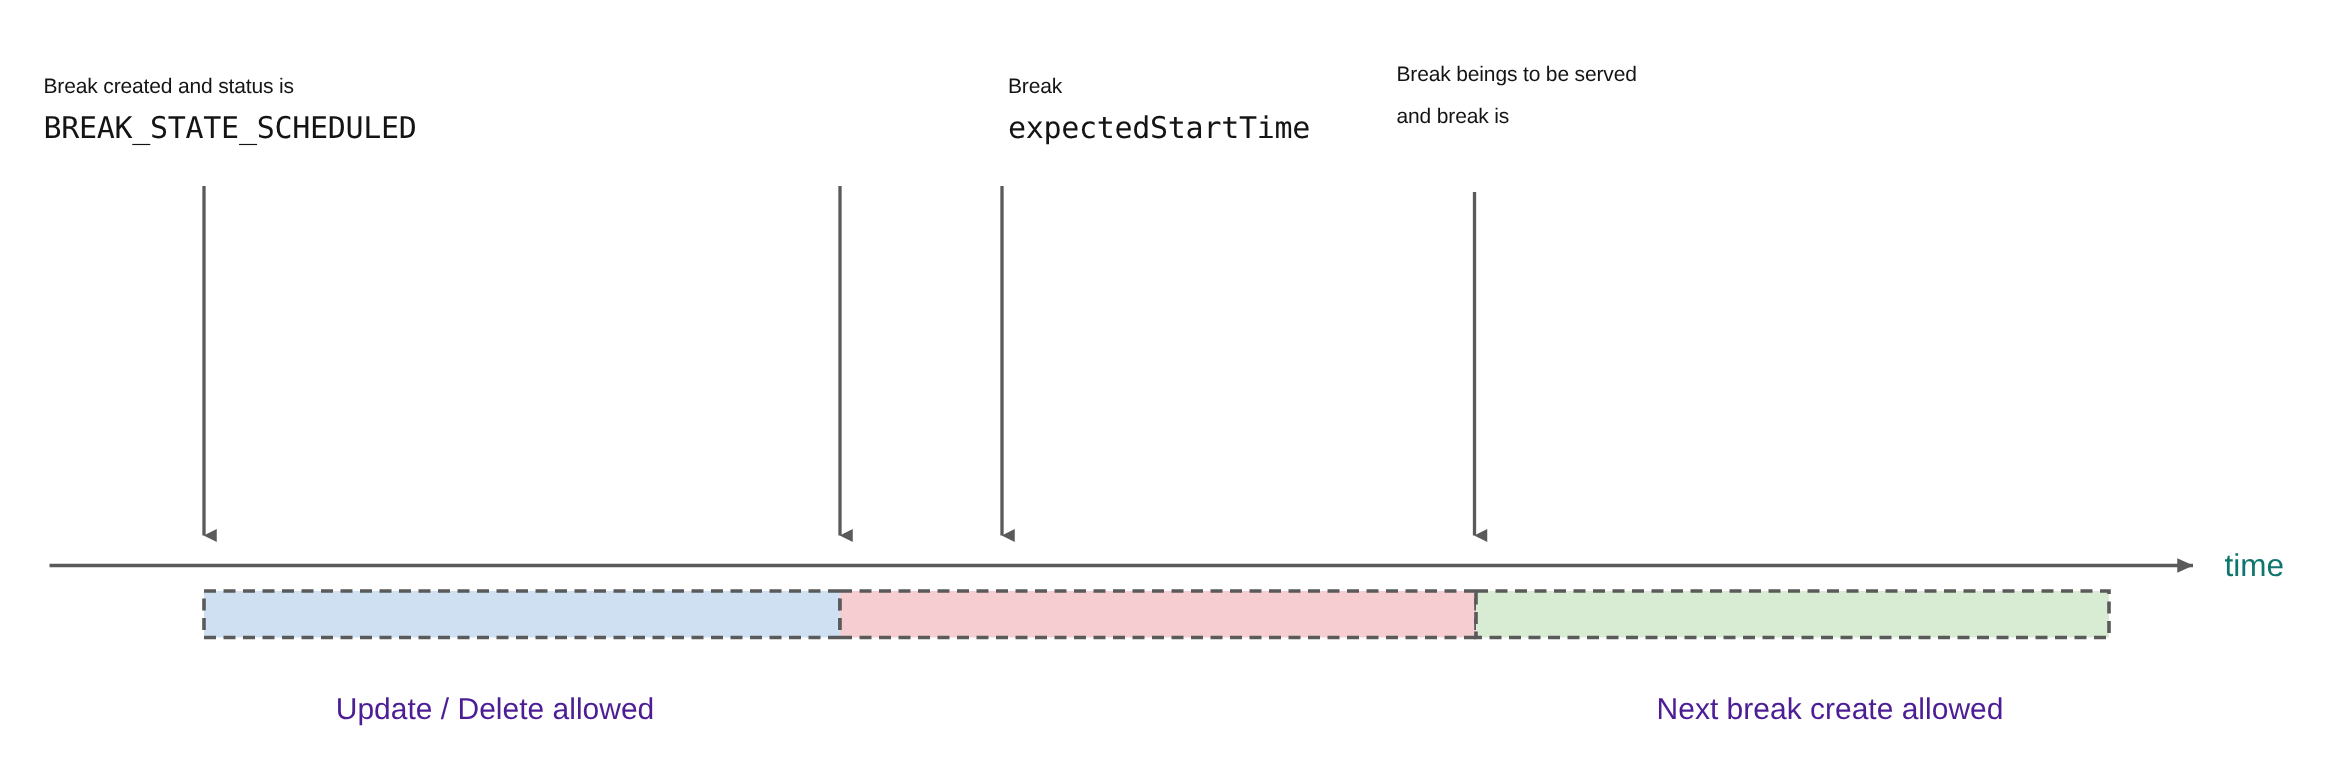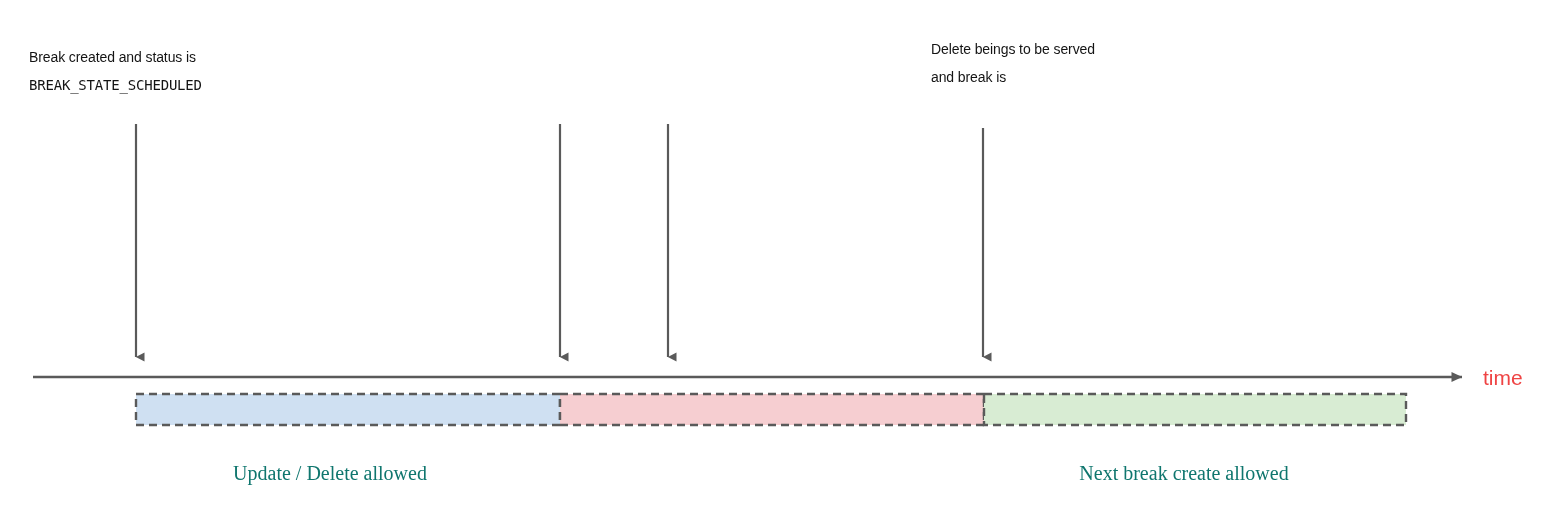--- a/index.html
+++ b/index.html
@@ -30,70 +30,74 @@
   }
   .ann-line {
     display: block;
     font-size: 14px;
     line-height: 28px;
     color: #141414;
     letter-spacing: -0.1px;
   }
   .ann-line.mono {
     font-family: "DejaVu Sans Mono", "Liberation Mono", monospace;
-    font-size: 14px;
+    font-size: 20px;
     letter-spacing: -0.2px;
   }
   .ann-line.sans {
     font-family: "Liberation Sans", sans-serif;
   }
 
   
   #vector {
     position: absolute;
     left: 0; top: 0;
   }
 
   
   .axis-caption {
     position: absolute;
     font-family: "Liberation Sans", sans-serif;
     font-size: 21px;
-    color: #ef4444;
+    color: #0f766e;
     white-space: nowrap;
   }
 
   
   .segment-caption {
     position: absolute;
-    font-family: Liberation Serif, serif;
+    font-family: Liberation Sans, sans-serif;
     font-size: 20px;
     line-height: 26px;
-    color: #0f766e;
+    color: #4c1d95;
     text-align: center;
     white-space: nowrap;
     transform: translateX(-50%);
   }
 </style>
 </head>
 <body>
 
 <div id="diagram">
 
   <div class="annotation" style="left:29px; top:43px;">
     <span class="ann-line sans">Break created and status is</span>
     <span class="ann-line mono">BREAK_STATE_SCHEDULED</span>
   </div>
 
   <div class="annotation" style="left:353px; top:43px;">
   </div>
 
+  <div class="annotation" style="left:672px; top:43px;">
+    <span class="ann-line sans">Break</span>
+    <span class="ann-line mono">expectedStartTime</span>
+  </div>
 
   <div class="annotation" style="left:931px; top:35px;">
-    <span class="ann-line sans">Delete beings to be served</span>
+    <span class="ann-line sans">Break beings to be served</span>
     <span class="ann-line sans">and break is</span>
   </div>
 
   <svg id="vector" width="1558" height="520" viewBox="0 0 1558 520">
     <defs>
       <marker id="downArrow" markerWidth="10" markerHeight="10" refX="5" refY="9" orient="auto" markerUnits="userSpaceOnUse">
         <path d="M0.6,0.5 L9.4,0.5 L5,9.2 Z" fill="#5a5a5a"></path>
       </marker>
       <marker id="rightArrow" markerWidth="12" markerHeight="11" refX="11" refY="5.5" orient="auto" markerUnits="userSpaceOnUse">
         <path d="M0.5,0.6 L11.2,5.5 L0.5,10.4 Z" fill="#5a5a5a"></path>
@@ -108,15 +112,15 @@
     <line x1="33" y1="377" x2="1462" y2="377" stroke="#5a5a5a" stroke-width="2.4" marker-end="url(#rightArrow)"></line>
 
     <rect x="136" y="394" width="424" height="31" fill="#cfe0f2" stroke="#5a5a5a" stroke-width="2.4" stroke-dasharray="8 5"></rect>
     <rect x="560" y="394" width="424" height="31" fill="#f6ced1" stroke="#5a5a5a" stroke-width="2.4" stroke-dasharray="8 5"></rect>
     <rect x="984" y="394" width="422" height="31" fill="#d8ecd3" stroke="#5a5a5a" stroke-width="2.4" stroke-dasharray="8 5"></rect>
   </svg>
 
   <div class="axis-caption" style="left:1483px; top:366px;">time</div>
 
   <div class="segment-caption" style="left:330px; top:460px;">Update / Delete allowed</div>
-  <div class="segment-caption" style="left:1184px; top:460px;">Next break create allowed</div>
+  <div class="segment-caption" style="left:1220px; top:460px;">Next break create allowed</div>
 
 </div>
 
 </body></html>

